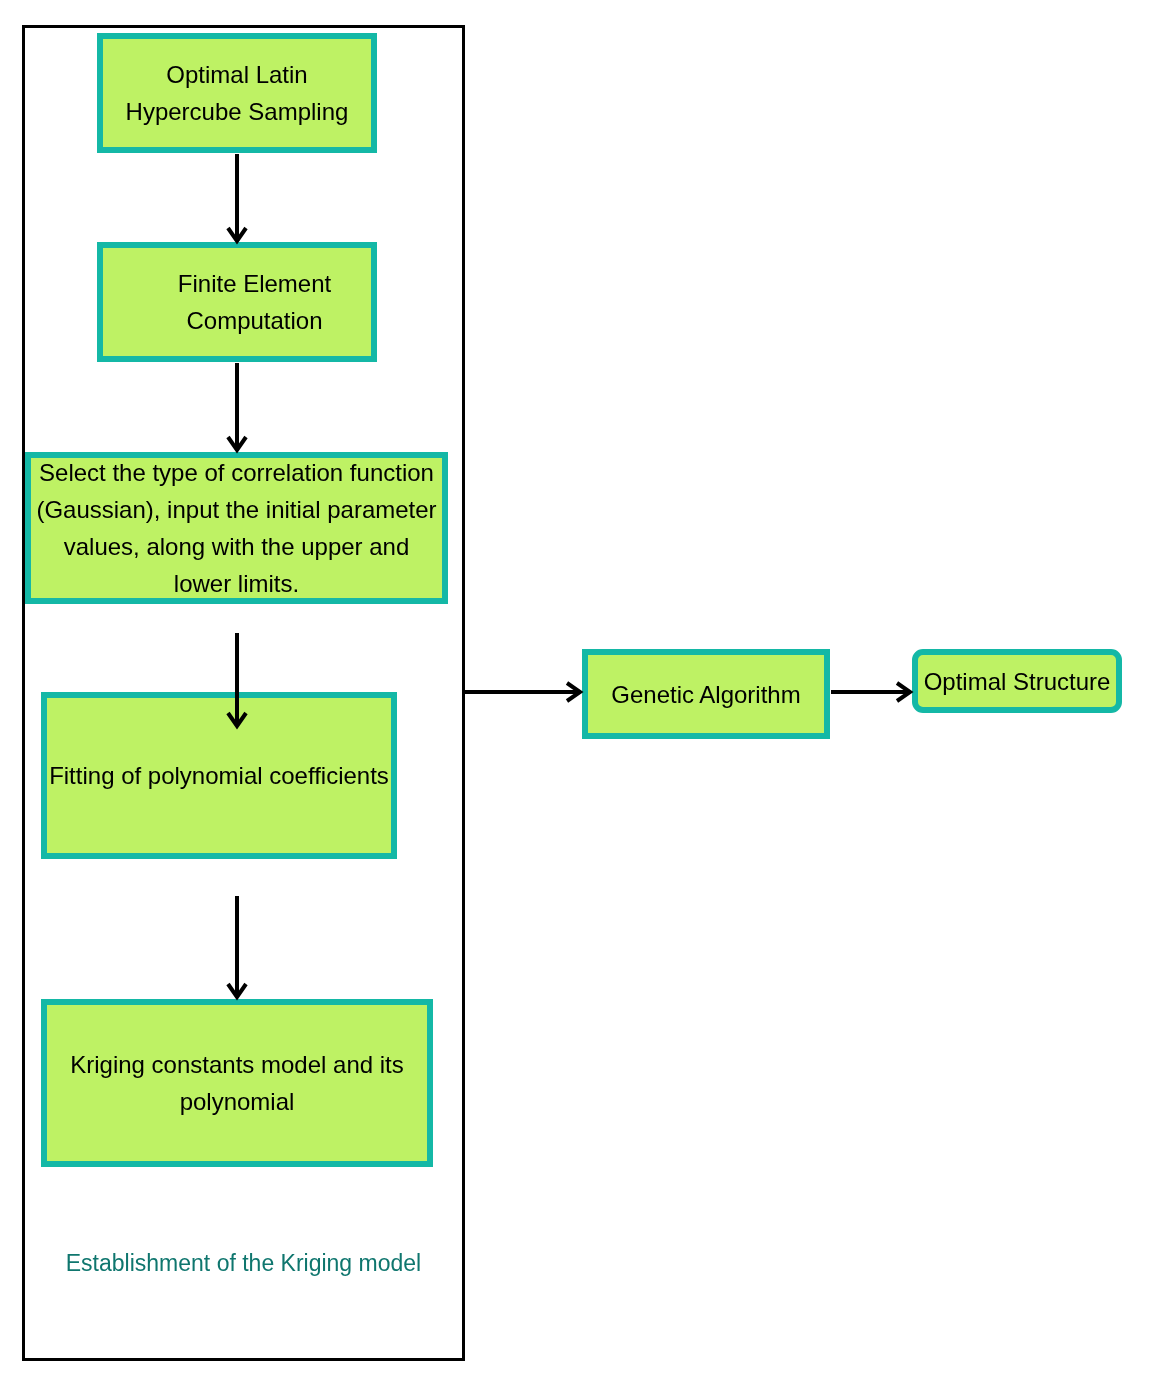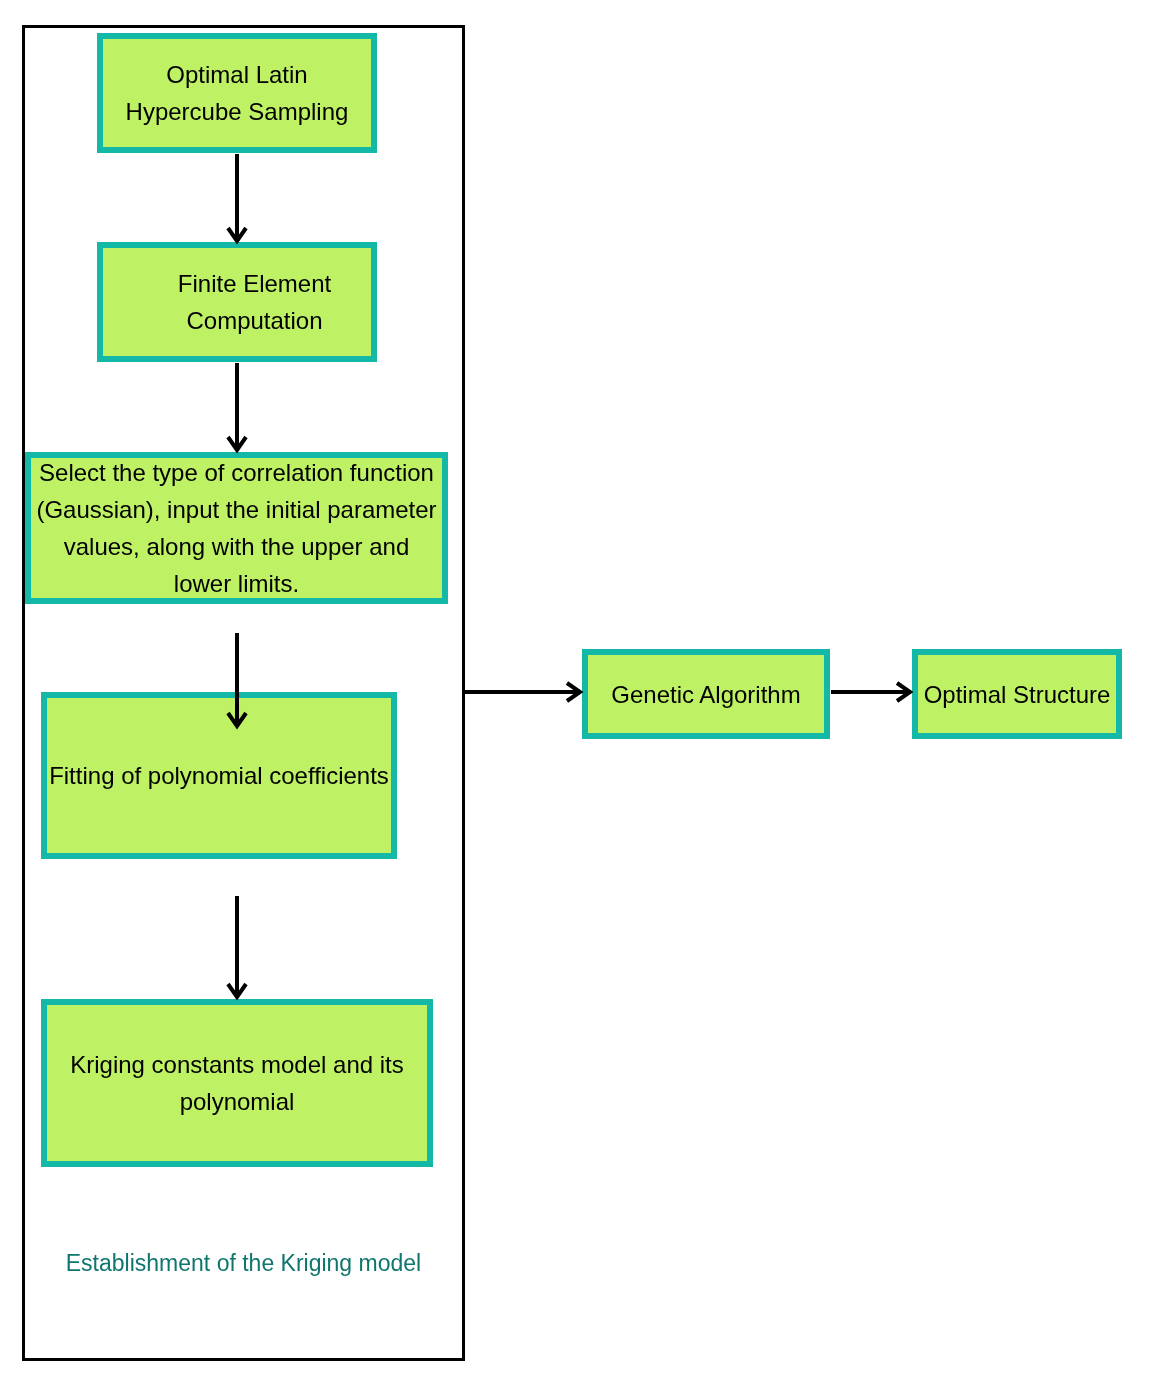--- a/index.html
+++ b/index.html
@@ -38,21 +38,21 @@
     font-size: 24px;
     line-height: 37px;
   }
   .box .line { white-space: nowrap; }
   .b1 { left: 97px;  top: 33px;  width: 280px; height: 120px; }
   .b2 { left: 97px;  top: 242px; width: 280px; height: 120px; padding-left: 35px; }
   .b3 { left: 25px;  top: 452px; width: 423px; height: 152px; }
   .b4 { left: 41px;  top: 692px; width: 356px; height: 167px; }
   .b5 { left: 41px;  top: 999px; width: 392px; height: 168px; }
   .ga { left: 582px; top: 649px; width: 248px; height: 90px; }
-  .os { left: 912px; top: 649px; width: 210px; height: 90px; }
+  .os { left: 912px; top: 649px; width: 210px; height: 64px; border-radius: 11px; }
   .caption {
     position: absolute;
     left: 22px;
     top: 1247px;
     width: 443px;
     text-align: center;
     color: #0f766e;
     font-size: 23px;
     line-height: 32px;
     white-space: nowrap;

